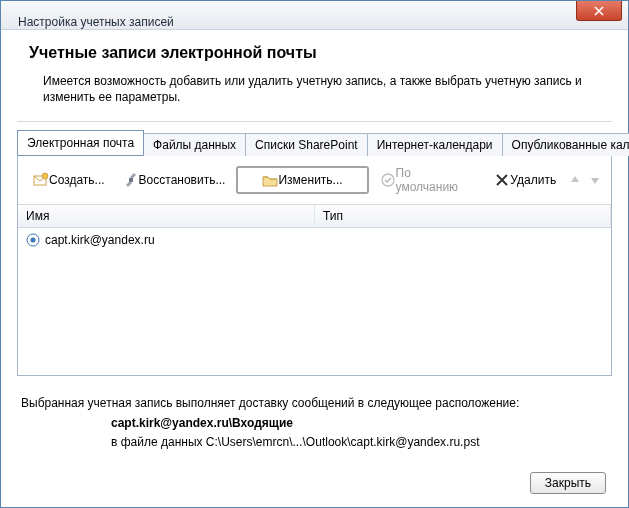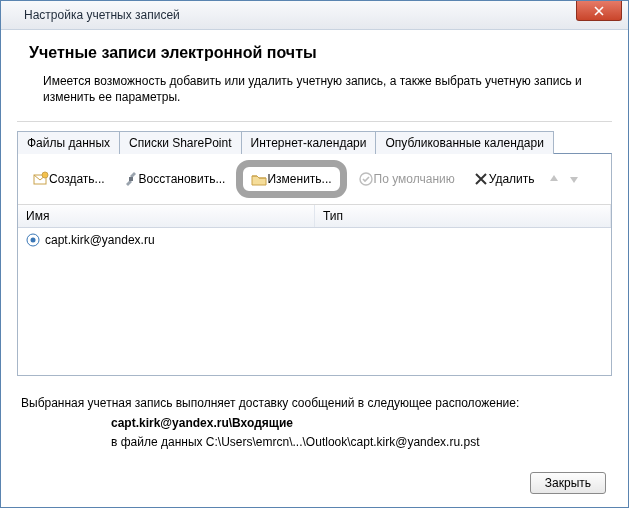--- a/index.html
+++ b/index.html
@@ -1,33 +1,33 @@
 <!DOCTYPE html>
 <html><head>
 <meta charset="utf-8">
 <style>
   html,body{margin:0;padding:0;font-family:"Segoe UI",Tahoma,sans-serif;font-size:12px;color:#000;background:#fff}
   .window{width:629px;height:508px;border:1px solid #5a84b0;box-sizing:border-box;position:relative;background:#fff}
-  .titlebar{height:28px;background:linear-gradient(to bottom,#f8f9fb,#e6e9ef);border-bottom:1px solid #c9d3e0;position:relative;display:flex;align-items:center;padding-left:23px}
+  .titlebar{height:28px;background:linear-gradient(to bottom,#f8f9fb,#e6e9ef);border-bottom:1px solid #c9d3e0;position:relative;display:flex;align-items:flex-end;padding-left:17px}
   .titlebar-text{font-size:12px;color:#1f2b3a}
   .close-btn{position:absolute;right:6px;top:0;width:44px;height:19px;background:linear-gradient(to bottom,#e67a67,#c9452b);border:1px solid #8e2f1e;border-top:none;border-radius:0 0 3px 3px;display:flex;align-items:center;justify-content:center;color:#fff;font-weight:bold;font-size:11px;cursor:pointer}
   .close-btn svg{width:10px;height:10px}
   .body{padding:14px 16px 12px 16px;height:calc(100% - 28px);box-sizing:border-box;display:flex;flex-direction:column}
   .header-block{padding:0 12px 12px 12px}
   .header-title{font-weight:bold;font-size:16px;margin-bottom:11px}
   .header-desc{font-size:12px;color:#000;padding-left:14px;line-height:1.35}
   .sep{height:1px;background:#d9d9d9;margin:4px 0 0 0}
   .tabstrip{display:flex;align-items:flex-end;margin-top:8px;font-size:12px}
   .tab{border:1px solid #a7b6c8;border-bottom:none;background:#f4f6fa;padding:4px 9px;margin-right:-1px;position:relative;top:1px;cursor:pointer;white-space:nowrap}
   .tab.active{background:#fff;border-color:#7a94b3;z-index:2;top:0;padding-top:5px;padding-bottom:5px}
   .panel{border:1px solid #a7b6c8;border-top:1px solid #7a94b3;padding:0;background:#fff;flex:0 0 auto}
   .toolbar{display:flex;align-items:center;gap:4px;padding:6px 8px;border-bottom:1px solid #d9d9d9}
   .tbtn{display:flex;align-items:center;padding:3px 6px;border:1px solid transparent;border-radius:2px;cursor:pointer;font-size:12px;color:#000}
   .tbtn.disabled{color:#9a9a9a;cursor:default}
-  .tbtn.highlight{border:7px solid #a3a3a3;border-radius:13px;padding:4px 8px}
+  .tbtn.highlight{border:2px solid #a3a3a3;border-radius:3px;padding:4px 24px}
   .tbtn .ico{width:16px;height:16px;display:inline-flex;align-items:center;justify-content:center}
   .tbtn .ico svg{width:16px;height:16px}
   .arrow-btn{width:16px;height:16px;display:inline-flex;align-items:center;justify-content:center;color:#b8b8b8}
   .list{height:170px;overflow:auto}
   .list-header{display:flex;background:linear-gradient(to bottom,#fdfdfe,#eef1f6);border-bottom:1px solid #d0d7e2;font-size:12px}
   .list-header .col{padding:4px 8px;border-right:1px solid #e1e6ee}
   .col-name{flex:0 0 280px}
   .col-type{flex:1}
   .list-row{display:flex;align-items:center;font-size:12px;padding:3px 0}
   .list-row .cell{padding:2px 8px;white-space:nowrap;overflow:hidden;text-overflow:ellipsis}
@@ -54,20 +54,21 @@
   </div>
 
   <div class="body">
     <div class="header-block">
       <div class="header-title">Учетные записи электронной почты</div>
       <div class="header-desc">Имеется возможность добавить или удалить учетную запись, а также выбрать учетную запись и изменить ее параметры.</div>
     </div>
     <div class="sep"></div>
 
     <div class="tabstrip">
+      <div class="tab active"><span>Электронная почта</span></div>
       <div class="tab"><span>Файлы данных</span></div>
       <div class="tab"><span>Списки SharePoint</span></div>
       <div class="tab"><span>Интернет-календари</span></div>
       <div class="tab"><span>Опубликованные календари</span></div>
     </div>
 
     <div class="panel">
       <div class="toolbar">
         <div class="tbtn">
           <span class="ico">

